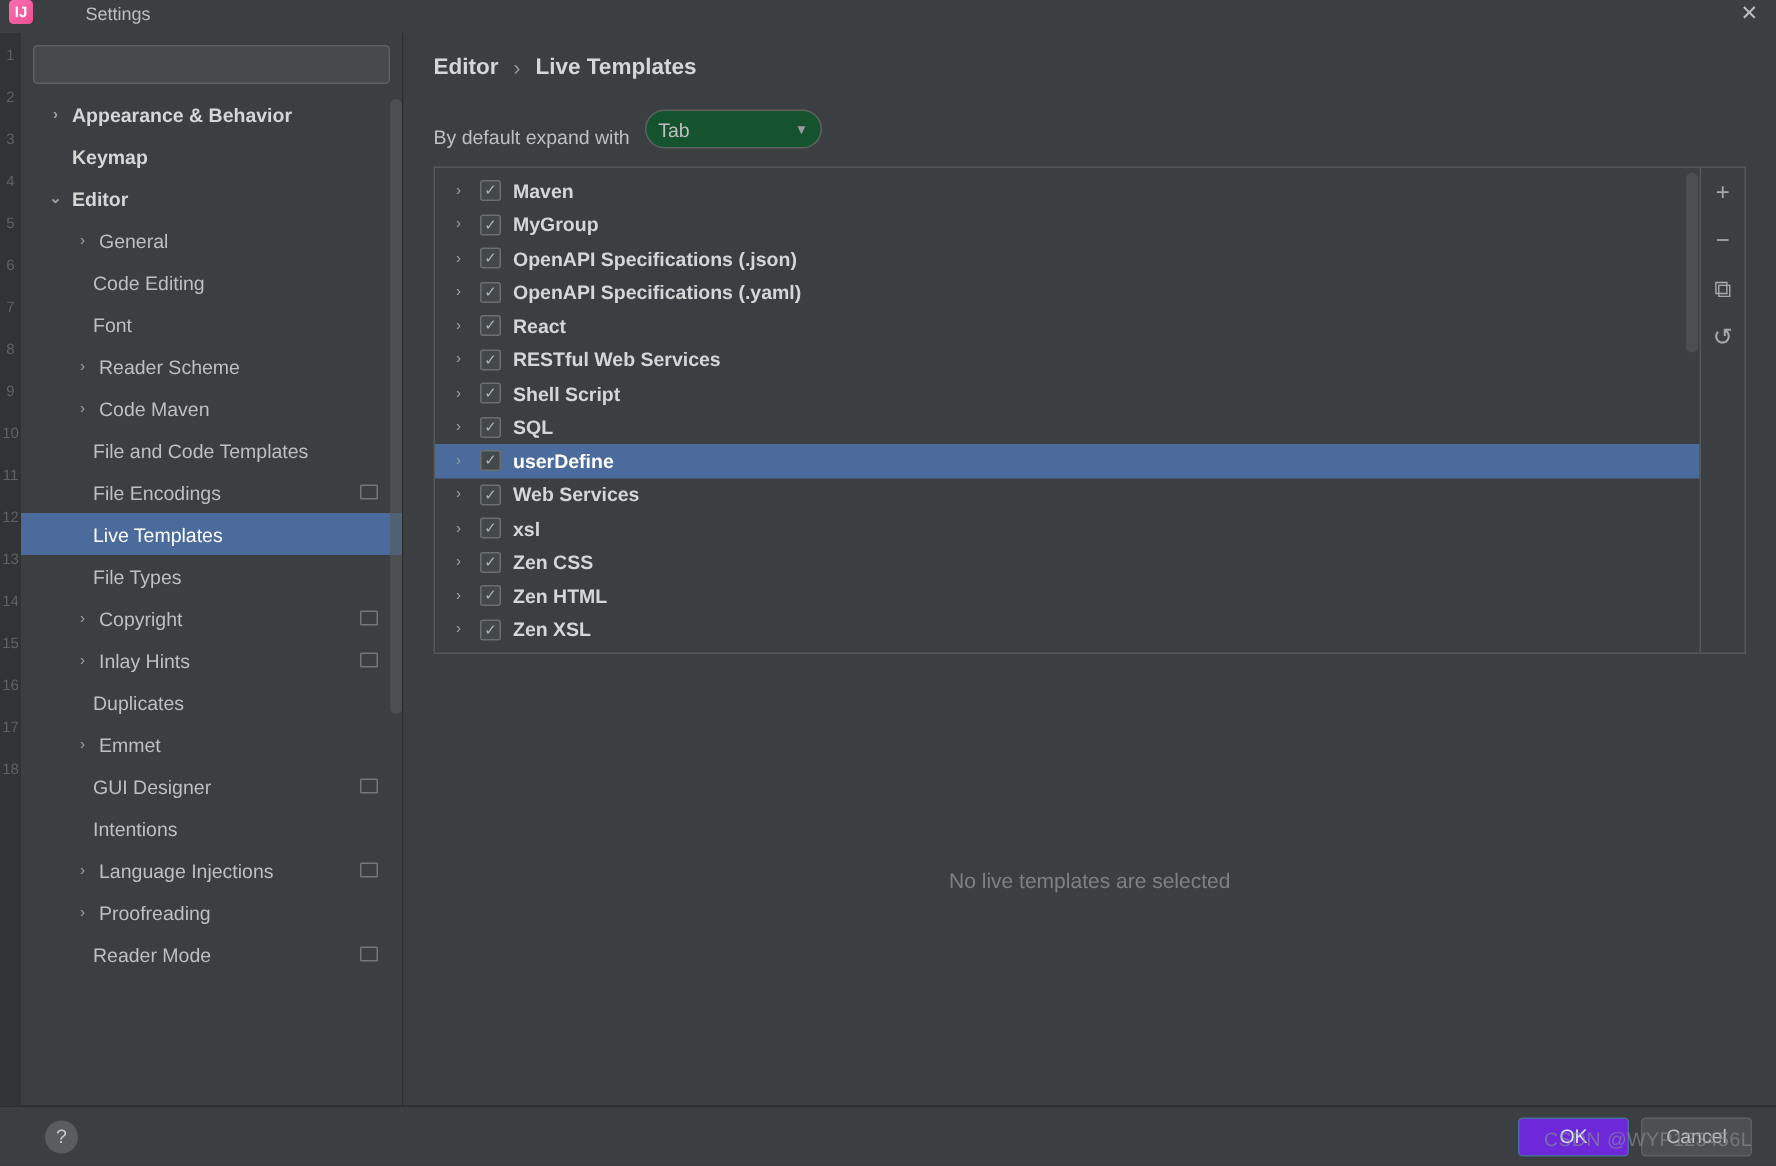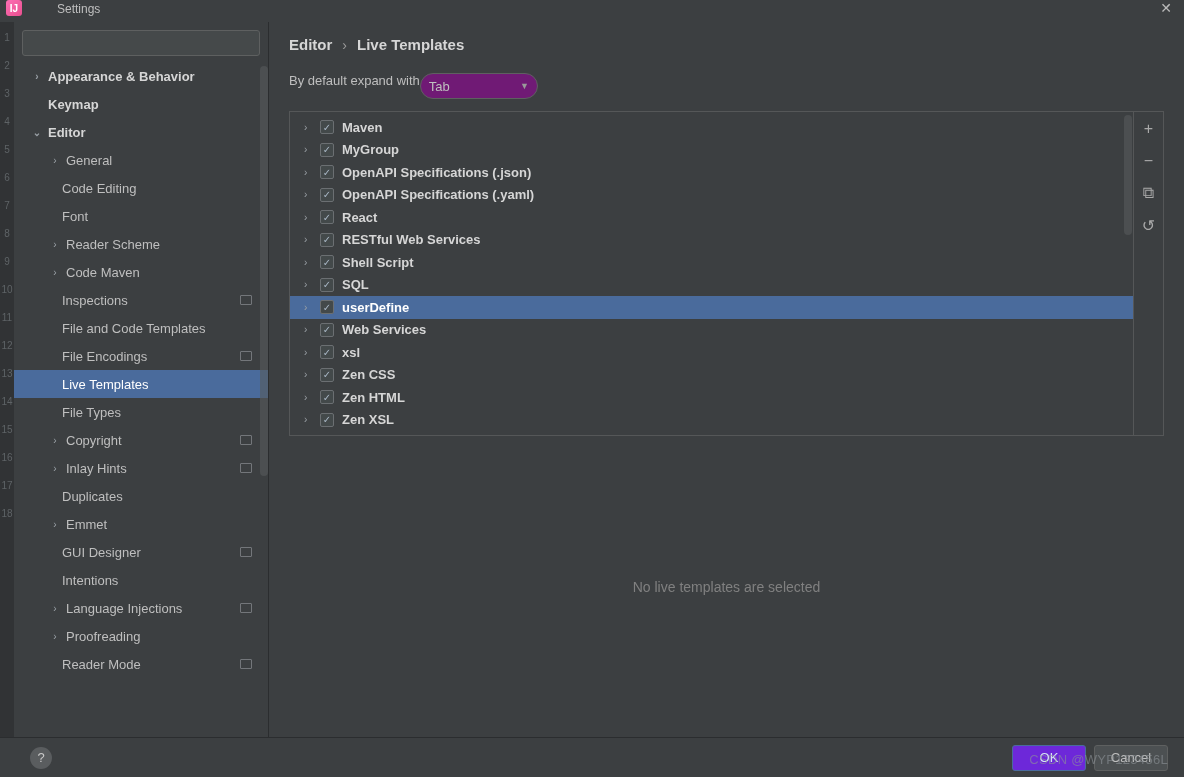--- a/index.html
+++ b/index.html
@@ -108,27 +108,27 @@
   display: flex; flex-direction: column;
   position: relative;
 }
 .breadcrumb {
   display: flex; align-items: center; gap: 10px;
   font-size: 15px; font-weight: 600; color: #d6d6d6;
   margin-bottom: 20px;
 }
 .breadcrumb .sep { color: #9a9a9a; font-weight: normal; font-size: 14px; }
 .expand-row {
-  display: flex; align-items: flex-start; 
+  display: flex; align-items: flex-end; gap: 10px;
   margin-bottom: 12px;
 }
 .expand-row .lbl { color: #bfbfbf; font-size: 13px; }
 .combo {
   width: 118px; height: 26px;
-  background: #701a75;
+  background: #14532d;
   border: 1px solid #5e6060;
   border-radius: 13px;
   display: flex; align-items: center;
   padding: 0 8px;
   color: #bfbfbf;
   cursor: pointer;
   justify-content: space-between;
 }
 .combo .tri { font-size: 9px; color: #9a9a9a; }
 
@@ -288,24 +288,20 @@
         </div>
         <div class="t-item indent1">
           <span class="chev">›</span>
           <span>Reader Scheme</span>
         </div>
         <div class="t-item indent1">
           <span class="chev">›</span>
           <span>Code Maven</span>
         </div>
         <div class="t-item indent2">
-          <span>Inspections</span>
-          <span class="badge"></span>
-        </div>
-        <div class="t-item indent2">
           <span>File and Code Templates</span>
         </div>
         <div class="t-item indent2">
           <span>File Encodings</span>
           <span class="badge"></span>
         </div>
         <div class="t-item selected indent2">
           <span>Live Templates</span>
         </div>
         <div class="t-item indent2">

